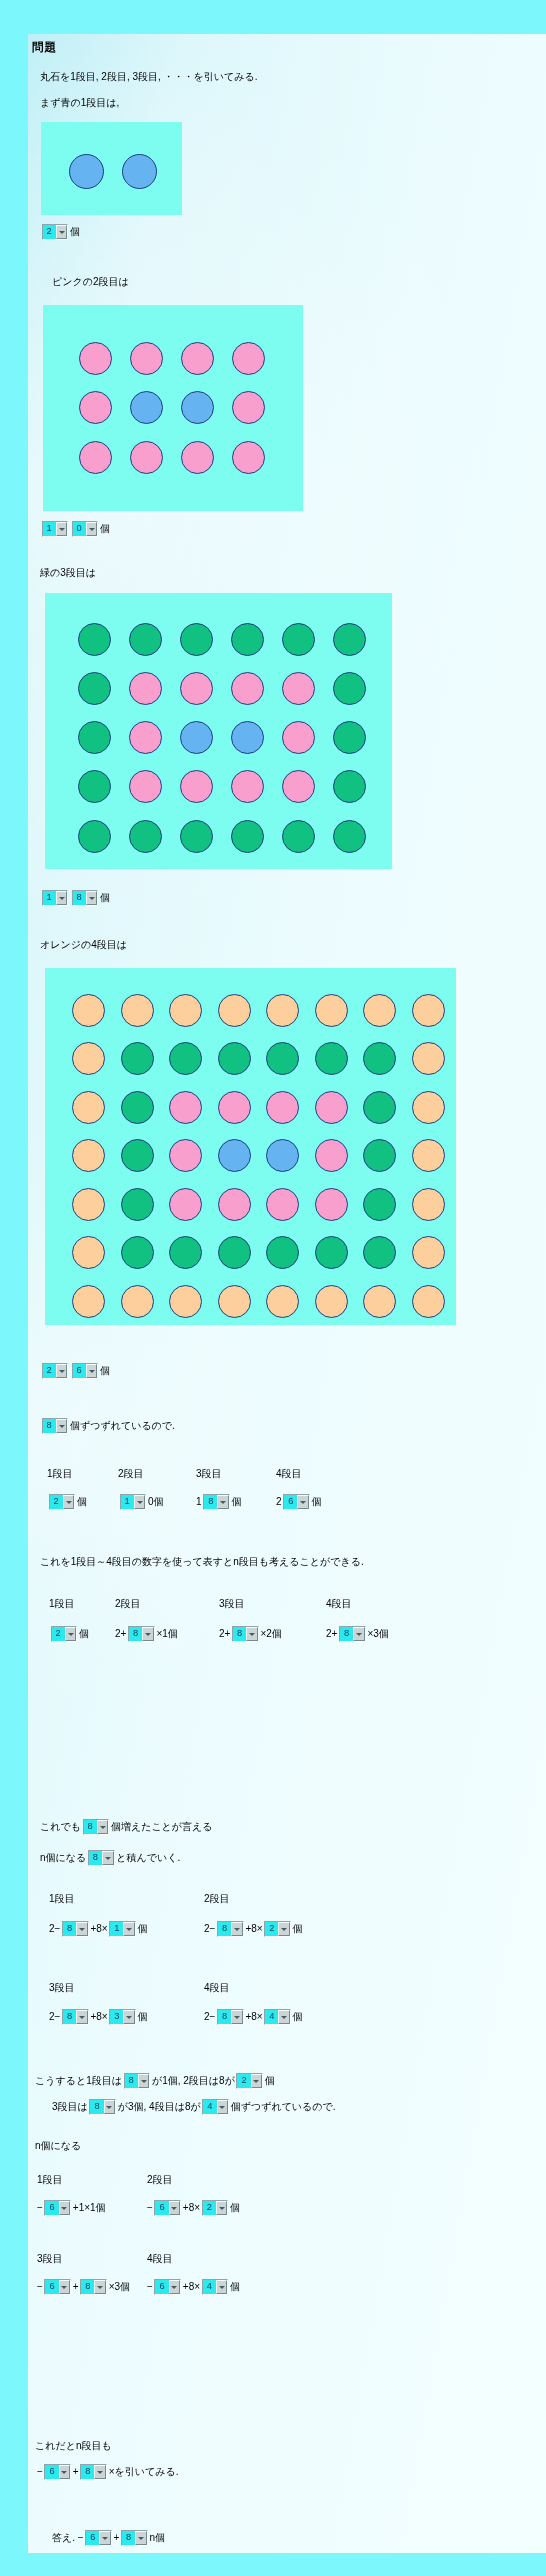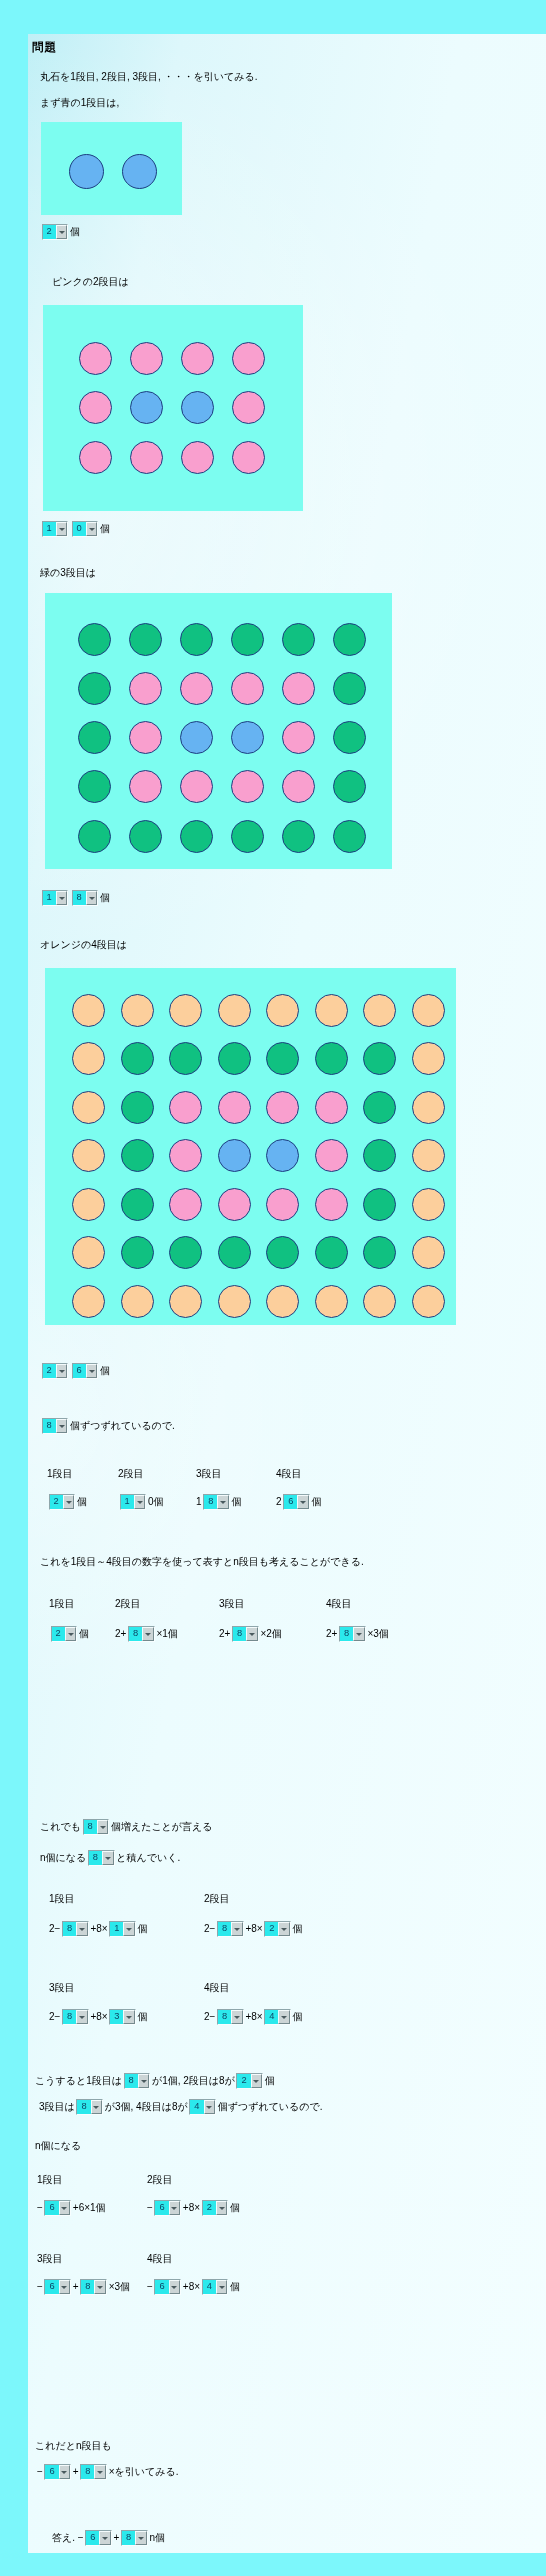--- a/index.html
+++ b/index.html
@@ -462,21 +462,21 @@
     </span>
     <span>が1個, 2段目は8が</span>
     <span class="combo">
       <span class="combo-val" style="background: rgb(43, 233, 236);">2</span>
       <span class="combo-btn">
         <span class="combo-arrow"></span>
       </span>
     </span>
     <span>個</span>
   </div>
-<div class="abs t seg" style="left:39px;top:2098px">
+<div class="abs t seg" style="left:52px;top:2098px">
     <span>3段目は</span>
     <span class="combo">
       <span class="combo-val" style="background: rgb(43, 233, 236);">8</span>
       <span class="combo-btn">
         <span class="combo-arrow"></span>
       </span>
     </span>
     <span>が3個, 4段目は8が</span>
     <span class="combo">
       <span class="combo-val" style="background: rgb(43, 233, 236);">4</span>
@@ -492,21 +492,21 @@
 <div class="abs t" style="left:37px;top:2171px">1段目</div>
 <div class="abs t" style="left:147px;top:2171px">2段目</div>
 <div class="abs t seg" style="left:37px;top:2199px">
     <span>−</span>
     <span class="combo">
       <span class="combo-val" style="background: rgb(43, 233, 236);">6</span>
       <span class="combo-btn">
         <span class="combo-arrow"></span>
       </span>
     </span>
-    <span>+6×1個</span>
+    <span>+1×1個</span>
   </div>
 <div class="abs t seg" style="left:147px;top:2199px">
     <span>−</span>
     <span class="combo">
       <span class="combo-val" style="background: rgb(43, 233, 236);">6</span>
       <span class="combo-btn">
         <span class="combo-arrow"></span>
       </span>
     </span>
     <span>+8×</span>

